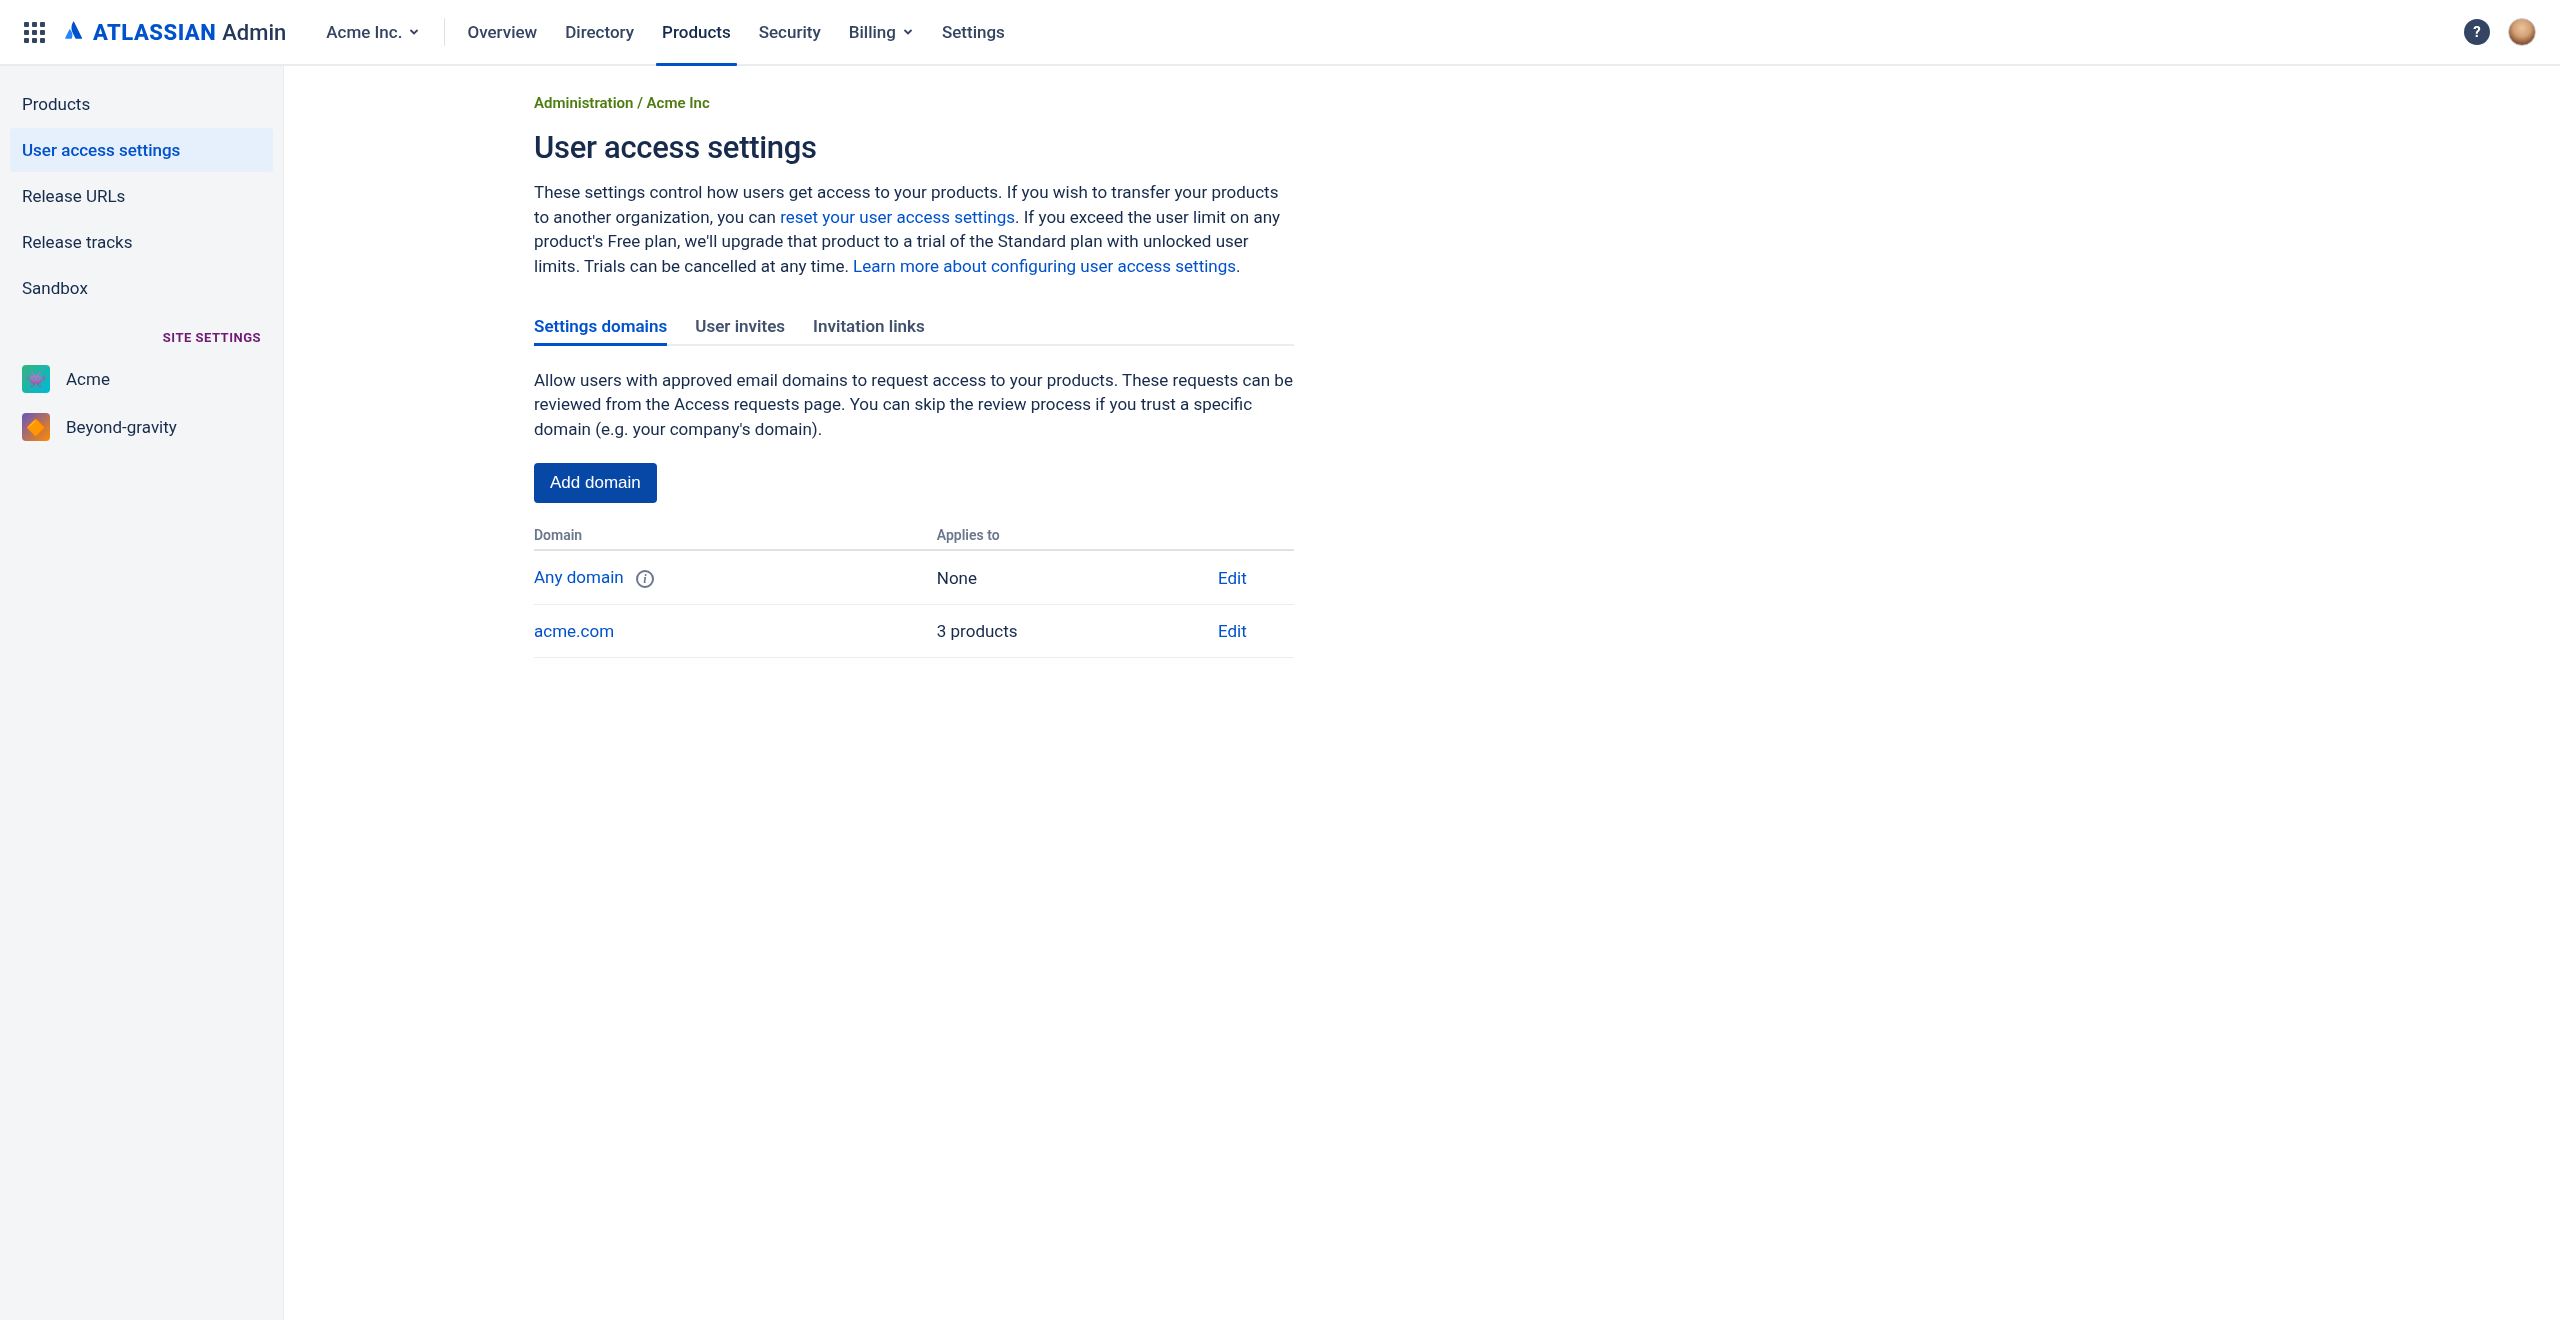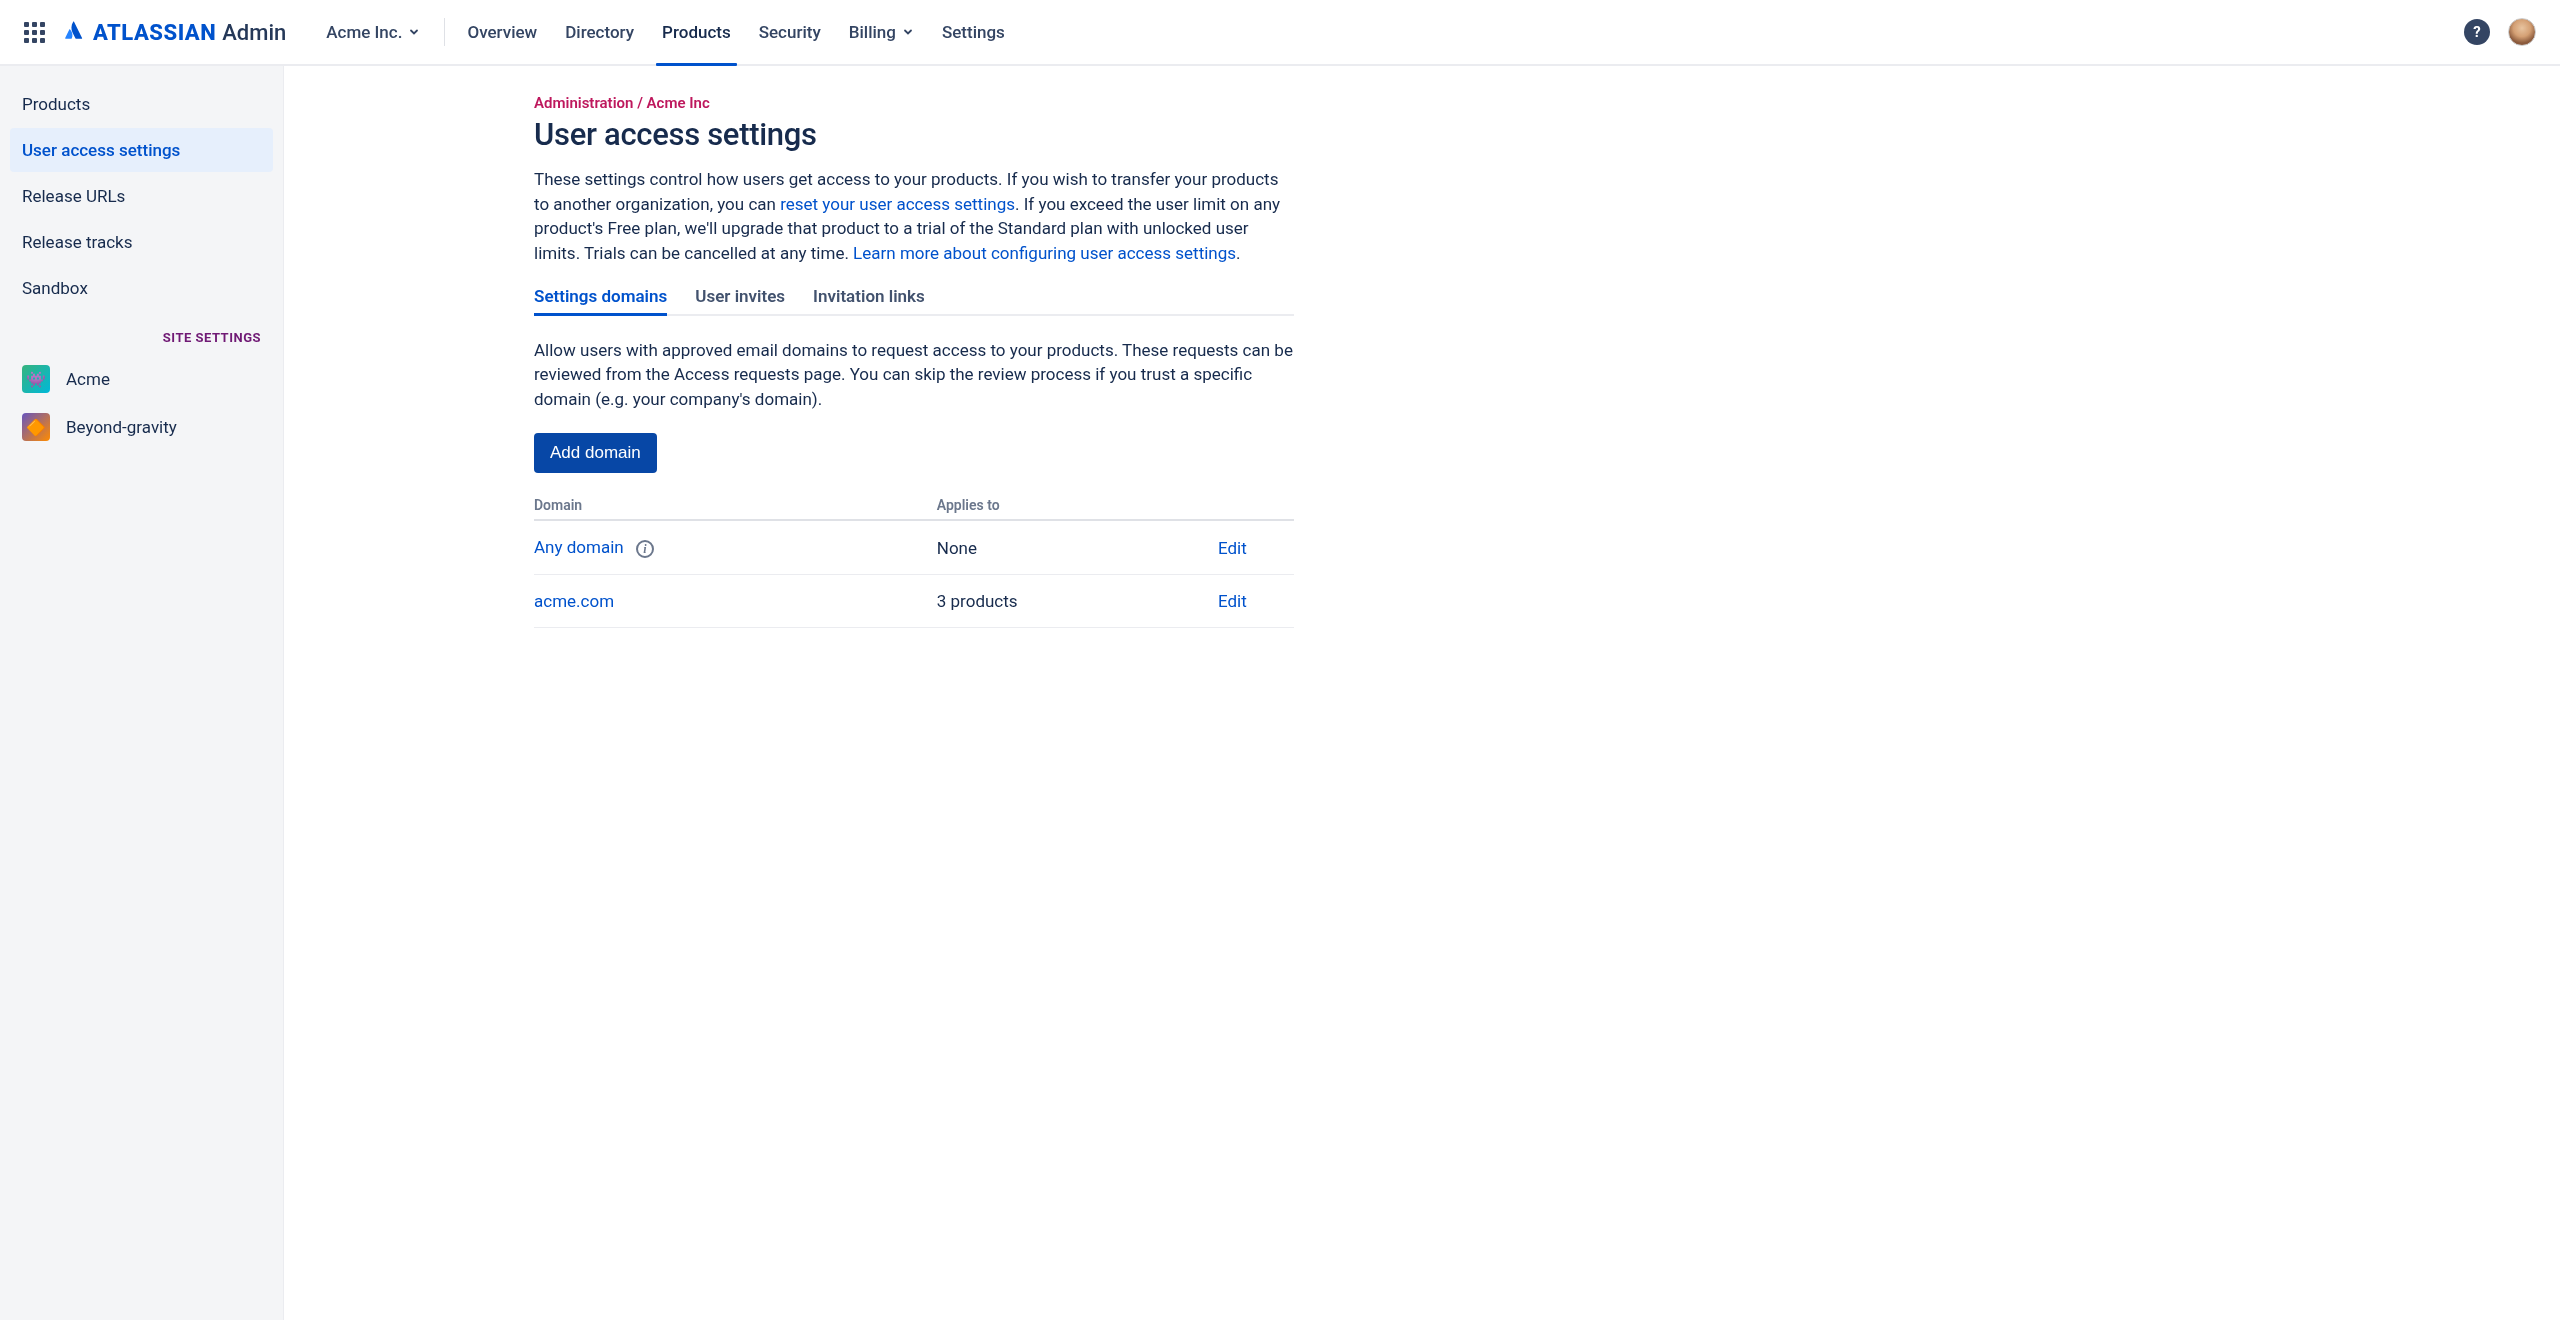--- a/index.html
+++ b/index.html
@@ -34,23 +34,23 @@
     .side-section-label { font-size: 13px; font-weight: 700; color: #701a75; letter-spacing: 0.5px; padding: 18px 12px 10px; text-align: right; }
     .site-item { display: flex; align-items: center; padding: 10px 12px; cursor: pointer; }
     .site-icon { width: 28px; height: 28px; border-radius: 4px; margin-right: 16px; display: flex; align-items: center; justify-content: center; font-size: 16px; }
     .site-acme { background: linear-gradient(135deg, #36B37E, #00B8D9); }
     .site-bg { background: linear-gradient(135deg, #6554C0, #FF8B00); }
     .site-label { font-size: 17px; color: #172B4D; }
     
     
     .main { flex: 1; padding: 28px 40px; }
     .content { max-width: 760px; margin-left: 210px; }
-    .breadcrumb { font-size: 15px; color: #be185d; font-weight: 600; margin-bottom: 4px; }
+    .breadcrumb { font-size: 15px; color: #4d7c0f; font-weight: 600; margin-bottom: 17px; }
     .page-title { font-size: 31px; font-weight: 500; color: #172B4D; margin-bottom: 14px; letter-spacing: -0.3px; }
-    .description { font-size: 17px; line-height: 1.45; color: #172B4D; margin-bottom: 12px; }
+    .description { font-size: 17px; line-height: 1.45; color: #172B4D; margin-bottom: 29px; }
     .description a { color: #0052CC; text-decoration: none; }
     
     
     .tabs { display: flex; border-bottom: 2px solid #ebecf0; margin-bottom: 22px; }
     .tab { padding: 8px 0; margin-right: 28px; font-size: 17px; font-weight: 600; color: #42526E; cursor: pointer; position: relative; }
     .tab.active { color: #0052CC; }
     .tab.active::after { content: ""; position: absolute; bottom: -2px; left: 0; right: 0; height: 2.5px; background: #0052CC; }
     
     .tab-desc { font-size: 17px; line-height: 1.45; color: #172B4D; margin-bottom: 22px; }
     .btn-primary { background: #0747A6; color: #fff; border: none; padding: 10px 16px; font-size: 17px; border-radius: 4px; cursor: pointer; font-weight: 500; }

